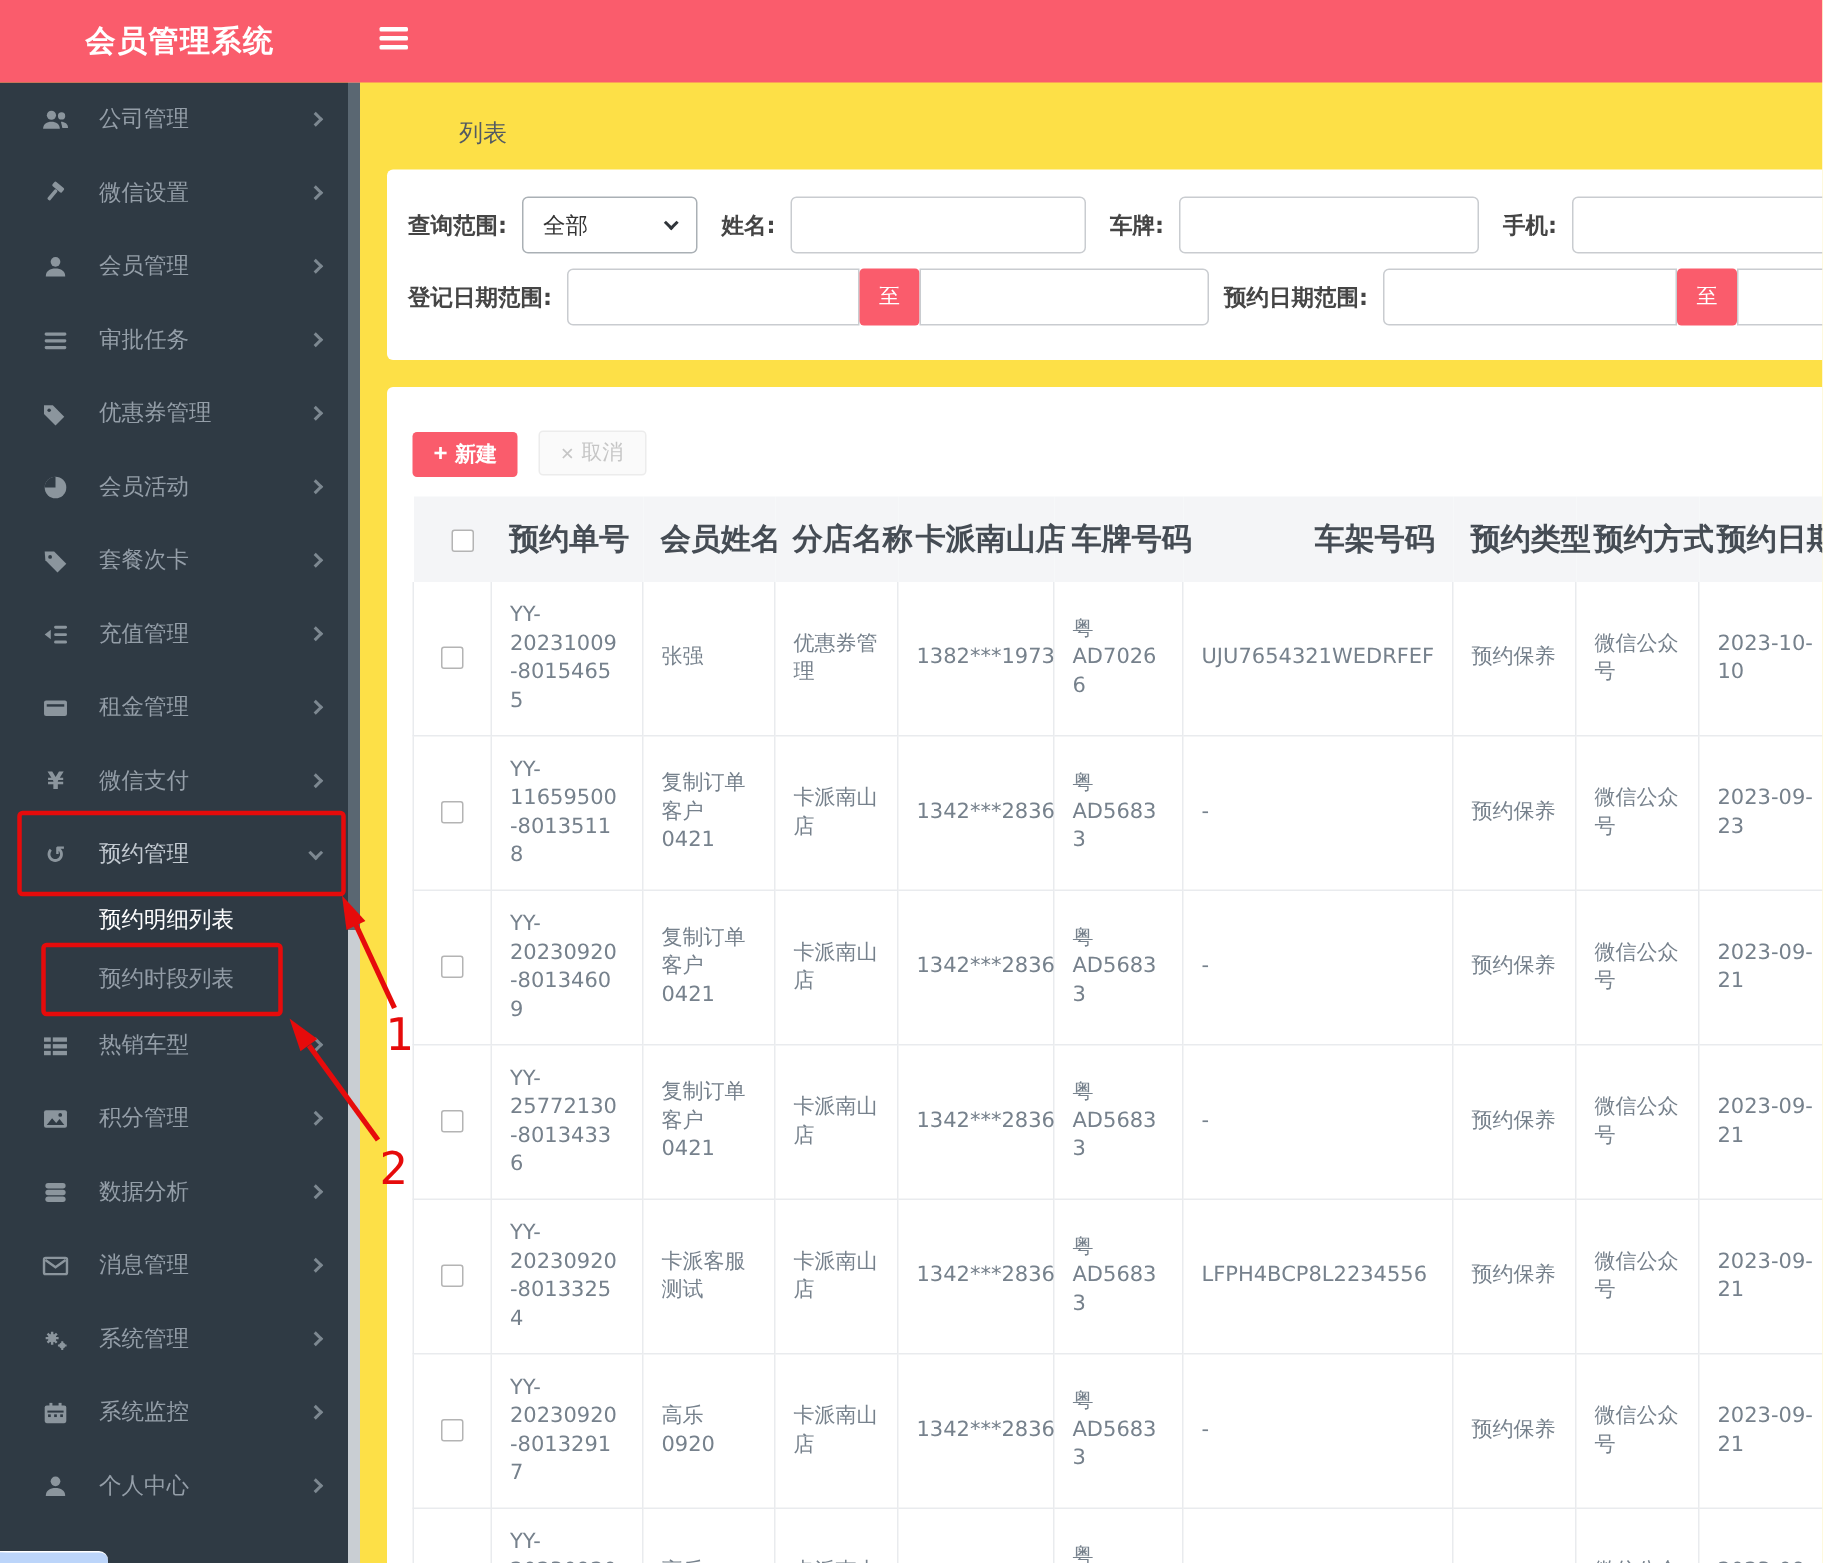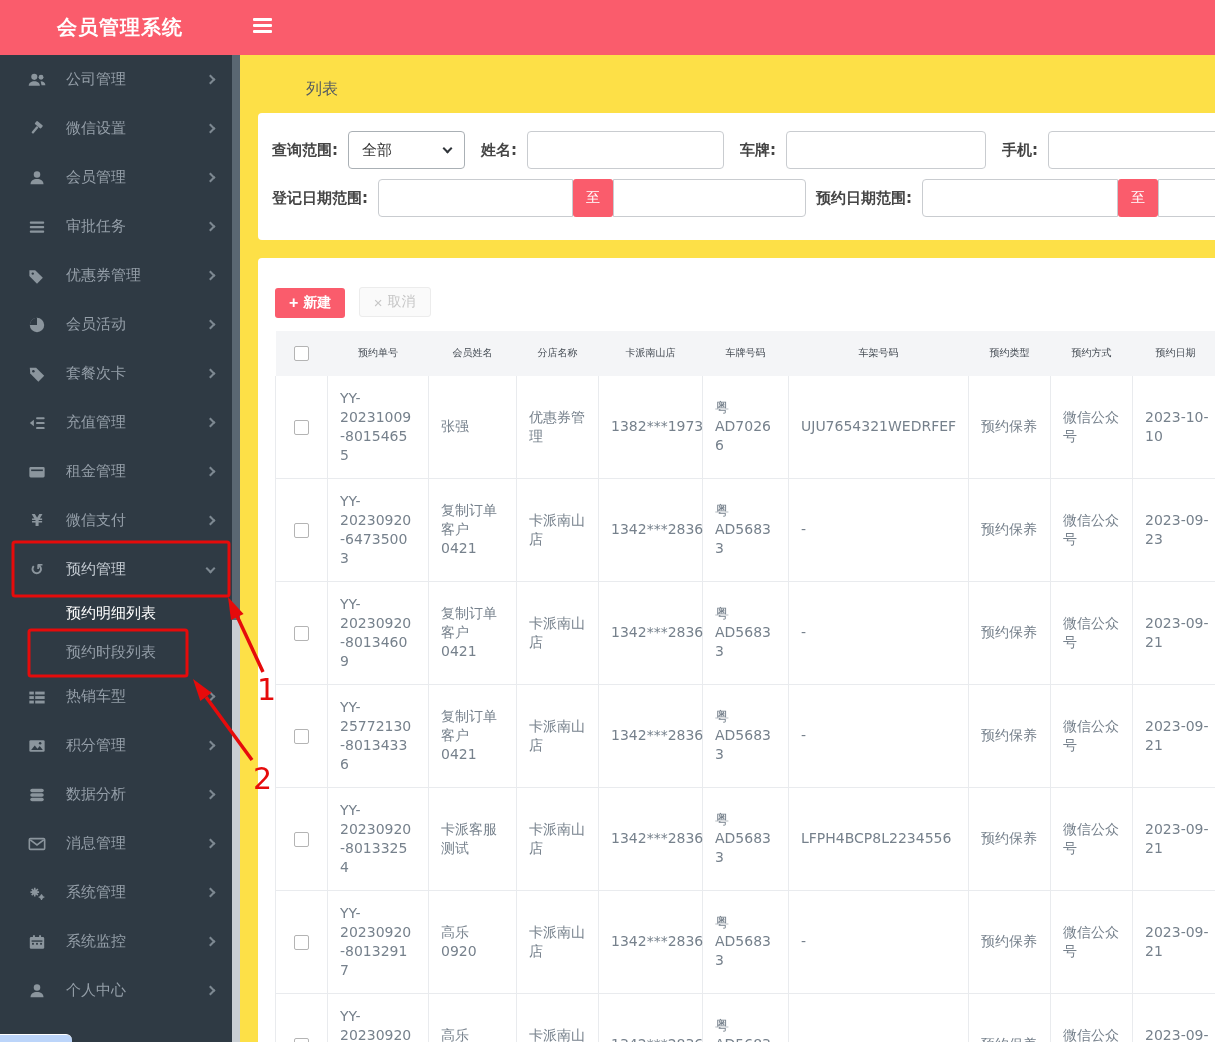--- a/index.html
+++ b/index.html
@@ -45,21 +45,21 @@
   .to-btn { width:40px; height:38px; background:#fa5c6c; color:#fff; border:none; border-radius:3px; font-size:14px; cursor:pointer; flex:0 0 auto; }
 
   .table-card { position:absolute; left:18px; top:203px; width:990px; height:840px; padding:29px 0 0 17px; }
   .btn { height:30px; border-radius:3px; font-size:14px; cursor:pointer; display:inline-flex; align-items:center; padding:0 14px; }
   .btn-new { background:#fa5c6c; color:#fff; border:none; font-weight:bold; margin-right:9px; }
   .btn-new .plus { font-size:16px; margin-right:5px; font-weight:bold; }
   .btn-cancel { background:#fafafa; color:#c6c6c6; border:1px solid #ececec; cursor:not-allowed; }
   .btn-cancel .x { font-size:15px; margin-right:5px; }
 
   table.grid { border-collapse:collapse; table-layout:fixed; width:943px; margin-top:13px; }
-  .grid thead th { background:#f4f5f7; color:#454c54; font-size:10px; font-weight:normal; text-align:center; padding:15px 12px; white-space:nowrap; }
+  .grid thead th { background:#f4f5f7; color:#454c54; font-size:20px; font-weight:bold; text-align:right; padding:15px 12px; white-space:nowrap; }
   .grid tbody td { border:1px solid #e9ebee; border-top:none; color:#76818c; font-size:14px; padding:13px 12px; line-height:19px; vertical-align:middle; word-wrap:break-word; }
   .grid tbody tr td:first-child { border-left:1px solid #e9ebee; }
   .c-phone, .c-vin { white-space:nowrap; }
   .c-date { padding-right:6px !important; }
   .cb { display:inline-block; width:15px; height:15px; background:#fff; border:1px solid #b4b4b4; border-radius:2px; cursor:pointer; vertical-align:middle; }
   .cb-cell { text-align:center; }
 
   
   .annot { position:absolute; left:0; top:0; z-index:50; pointer-events:none; }
 
@@ -363,21 +363,21 @@
       <td class="c-phone">1382***1973</td>
       <td>粤AD70266</td>
       <td class="c-vin">UJU7654321WEDRFEF</td>
       <td>预约保养</td>
       <td>微信公众号</td>
       <td class="c-date">2023-10-10</td>
     </tr>
 
     <tr>
       <td class="cb-cell"><span class="cb"></span></td>
-      <td>YY-20230920-64735003</td>
+      <td>YY-11659500-80135118</td>
       <td>复制订单客户0421</td>
       <td>卡派南山店</td>
       <td class="c-phone">1342***2836</td>
       <td>粤AD56833</td>
       <td class="c-vin">-</td>
       <td>预约保养</td>
       <td>微信公众号</td>
       <td class="c-date">2023-09-23</td>
     </tr>
 

